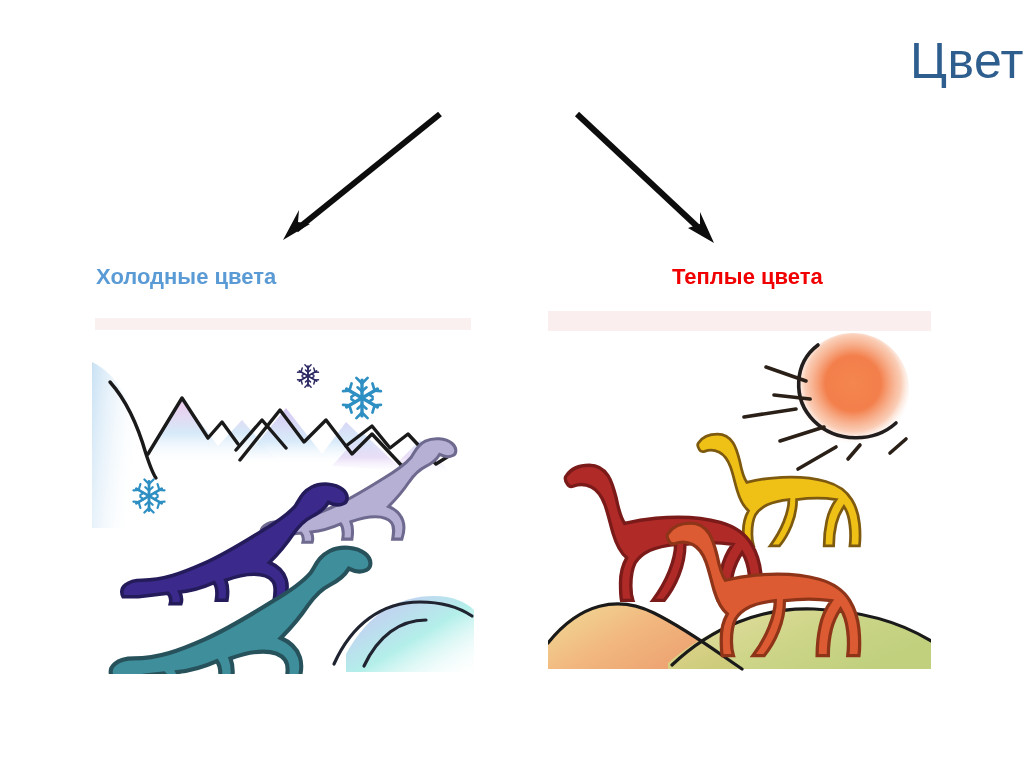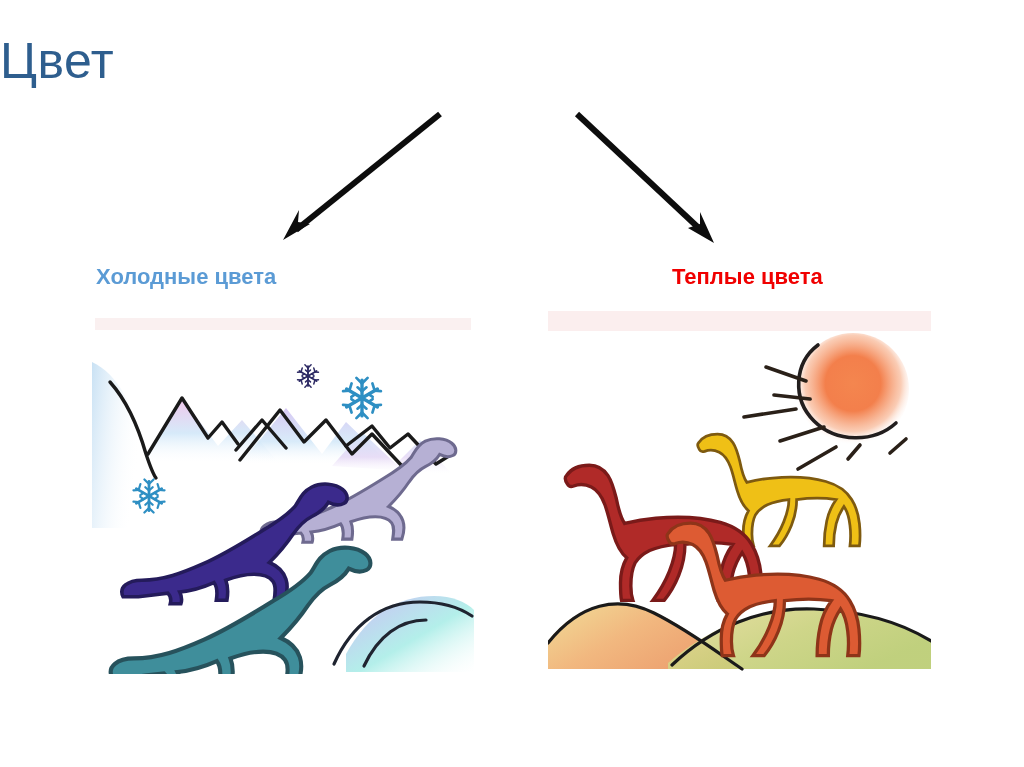--- a/index.html
+++ b/index.html
@@ -18,21 +18,21 @@
     background: #ffffff;
     overflow: hidden;
   }
 
   
   .title {
     position: absolute;
     left: 0;
     top: 34px;
     width: 1024px;
-    text-align: left;
+    text-align: right;
     font-size: 50px;
     line-height: 1.1;
     font-weight: 400;
     color: #2E5E8E;
     letter-spacing: 0.5px;
     font-family: "Liberation Sans", sans-serif;
   }
 
   
   .arrows {

